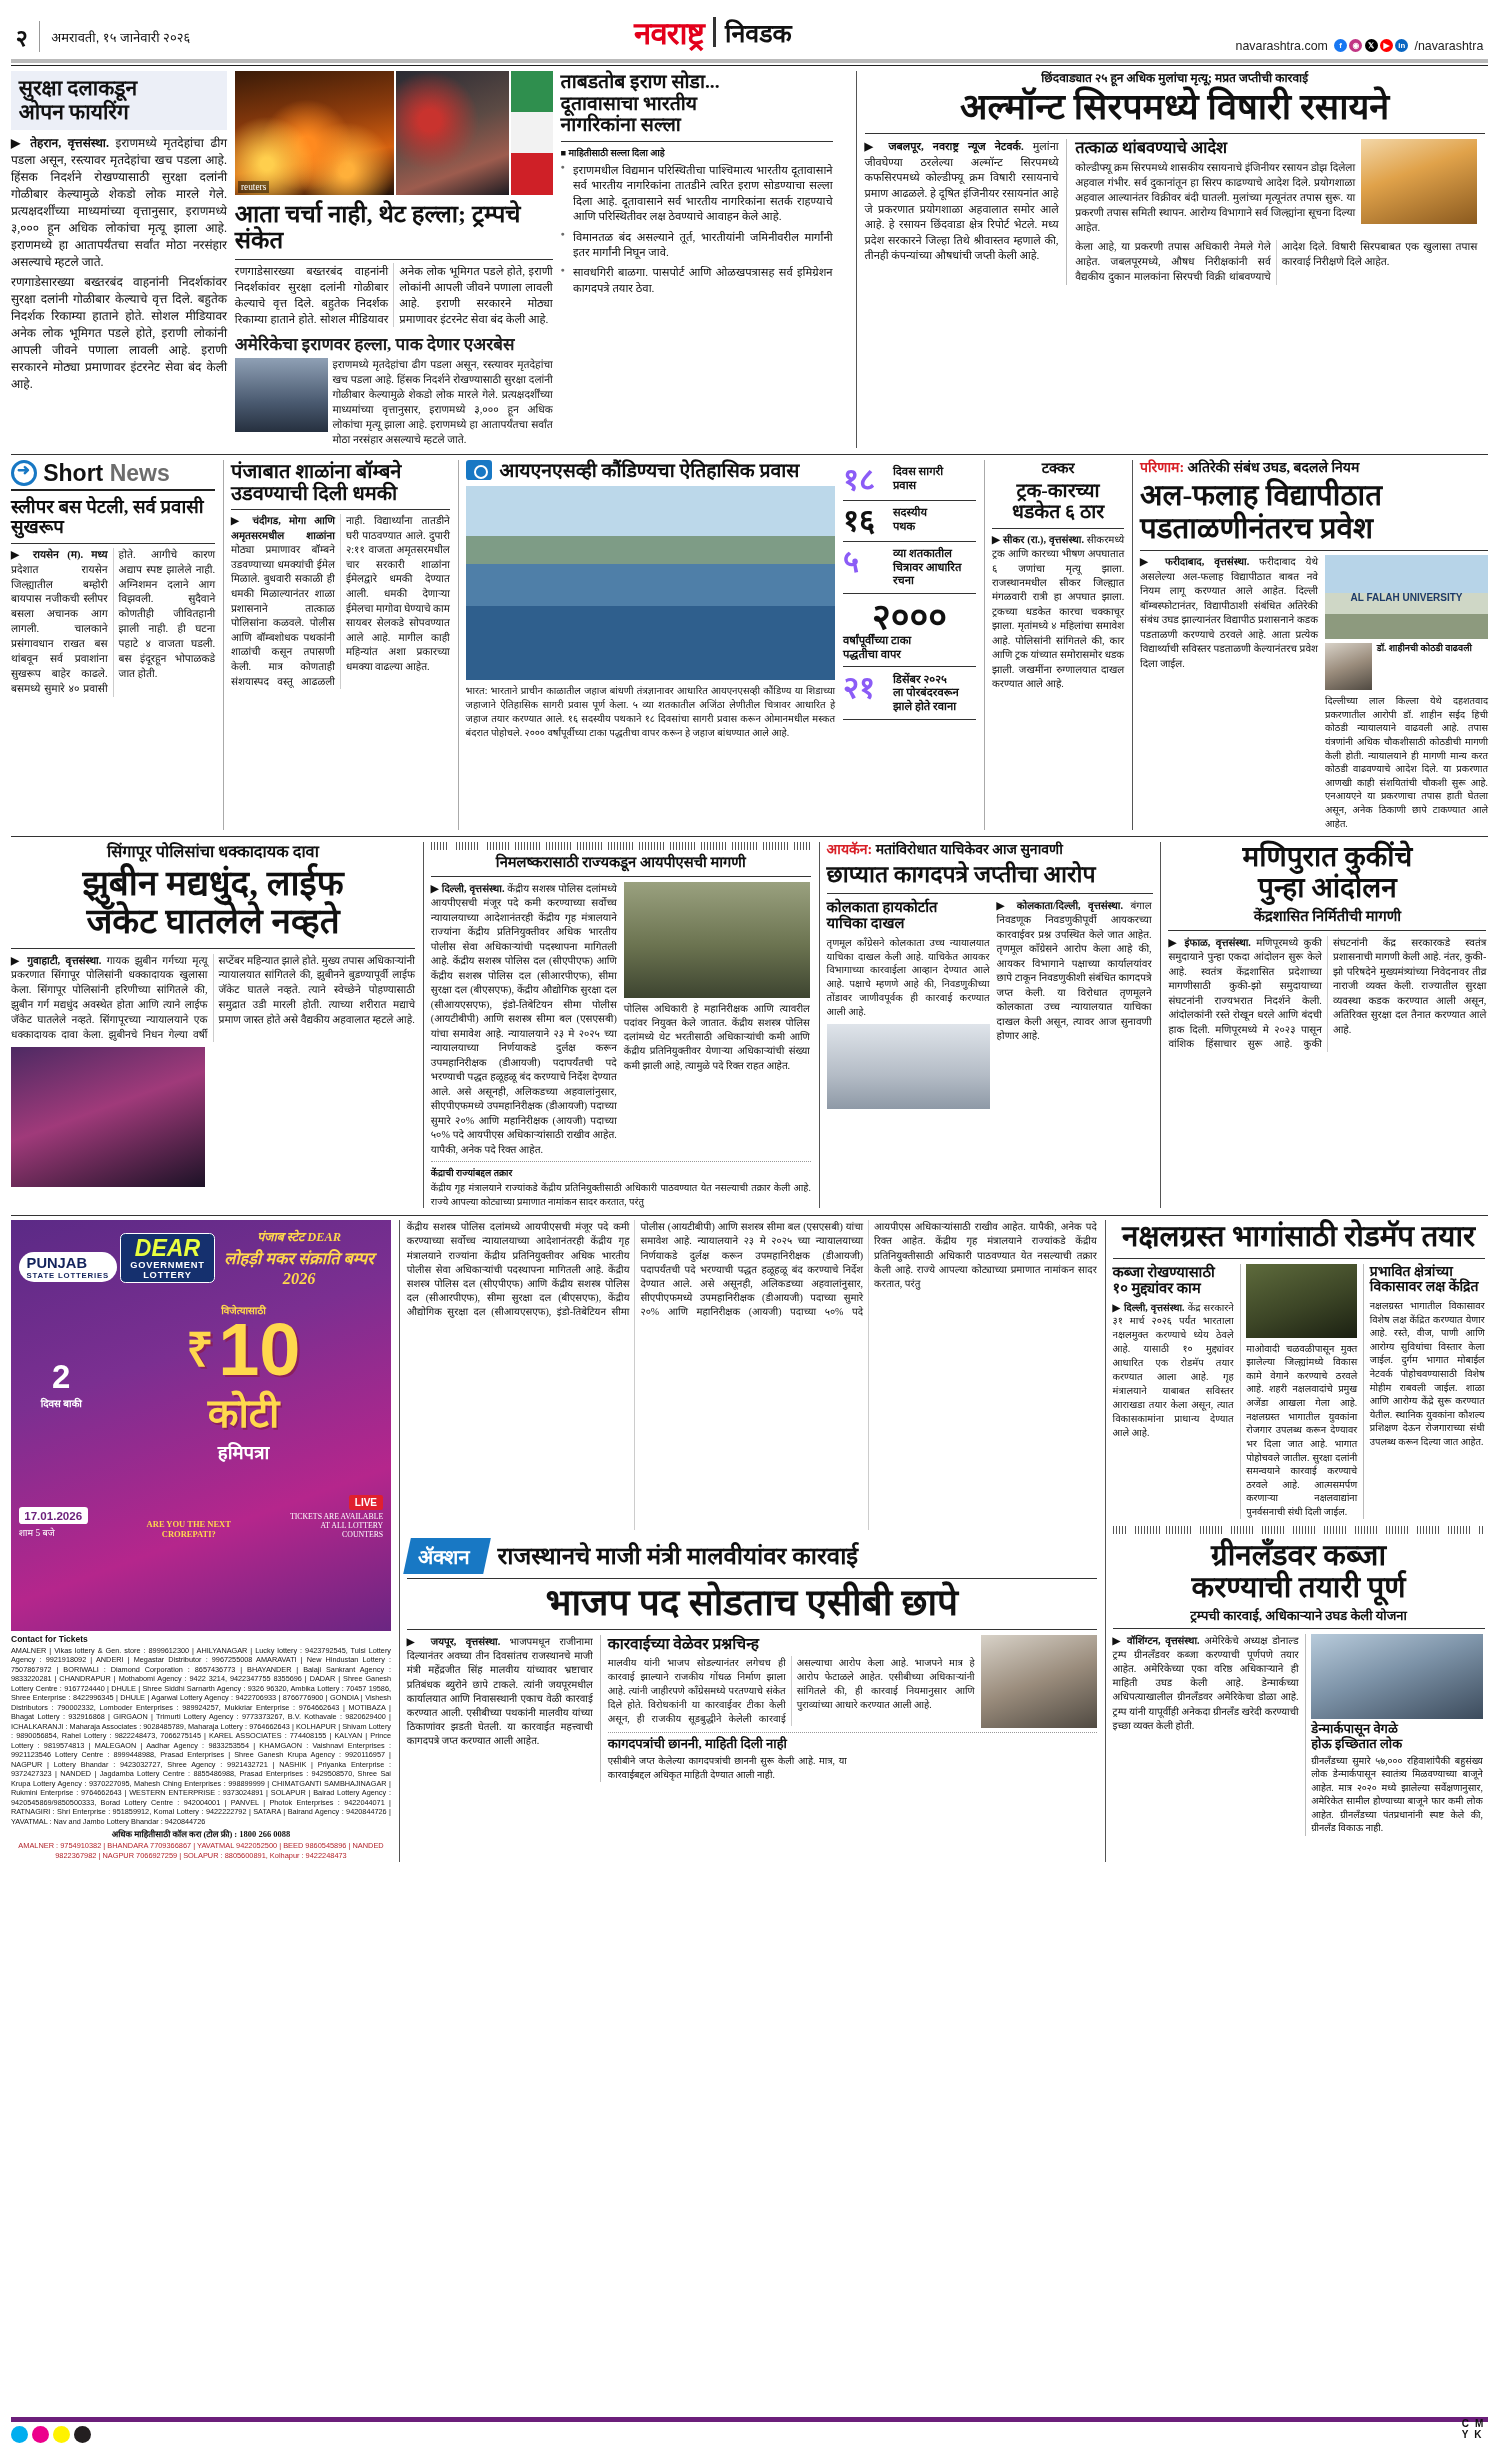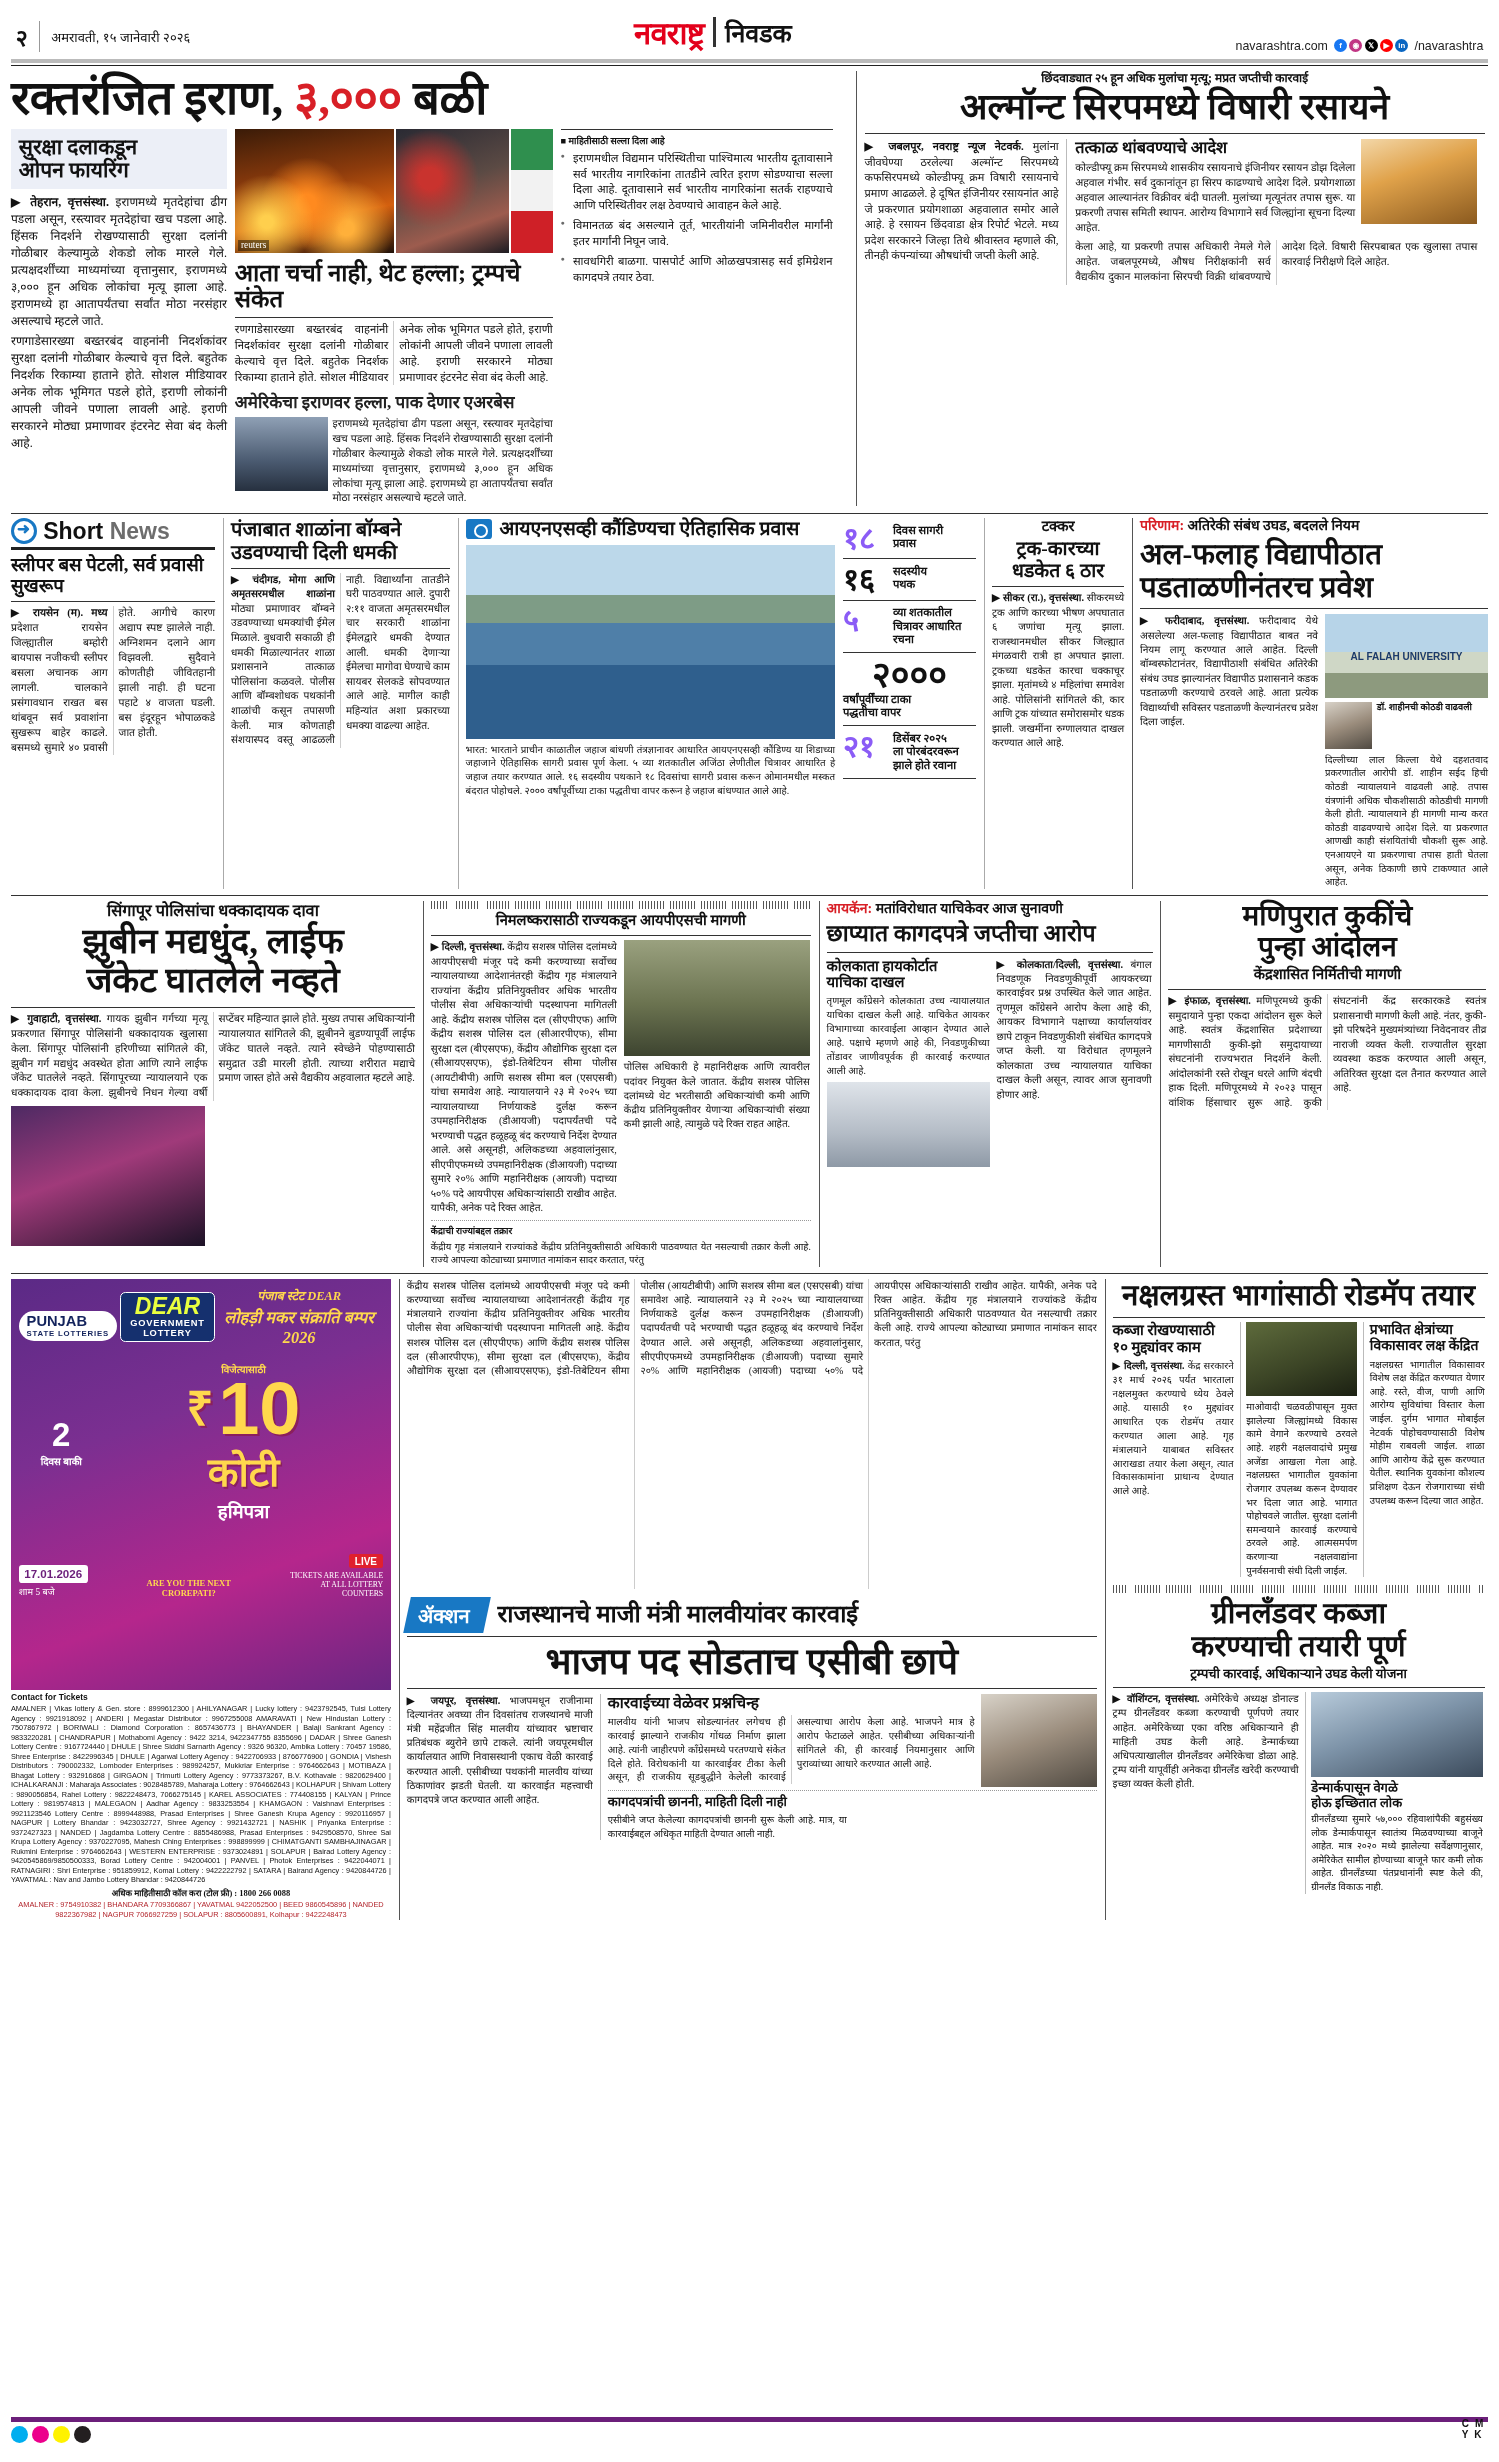--- a/index.html
+++ b/index.html
@@ -159,23 +159,20 @@
       </span>
       <span>/navarashtra</span>
     </div>
   </div>
   <div class="rulebar"></div>
   <div class="rulebar2"></div>
 
   <div style="display:flex; gap:7.8px;">
 
     <div style="width:837px;">
-      <h1 class="hl-xl" style="margin:3.1px 0 6.2px 0;">
-        <span>रक्तरंजित इराण, </span><span style="color:#d81f26">३,०००</span><span> बळी</span>
-      </h1>
 
       <div style="display:flex; gap:7.8px;">
 
         <div style="width:216px;">
           <div class="shadebox" style="margin-bottom:4.7px;">
             <div class="hl-sm" style="white-space:pre-line;">सुरक्षा दलाकडून
 ओपन फायरिंग</div>
           </div>
           <div class="body-txt" style="margin-bottom:3.1px;">
             <span class="byline">▶ तेहरान, वृत्तसंस्था.</span>
@@ -199,20 +196,23 @@
           </div>
 
           <div class="hl-sm" style="margin:7.8px 0 4.7px 0; font-size:17px; color:#222;">अमेरिकेचा इराणवर हल्ला, पाक देणार एअरबेस</div>
           <div style="display:flex; gap:4.7px;">
             <div class="imgbox ph-navy" style="width:93px;height:74px;"></div>
             <div class="body-txt" style="font-size:10.5px; flex:1;">इराणमध्ये मृतदेहांचा ढीग पडला असून, रस्त्यावर मृतदेहांचा खच पडला आहे. हिंसक निदर्शने रोखण्यासाठी सुरक्षा दलांनी गोळीबार केल्यामुळे शेकडो लोक मारले गेले. प्रत्यक्षदर्शींच्या माध्यमांच्या वृत्तानुसार, इराणमध्ये ३,००० हून अधिक लोकांचा मृत्यू झाला आहे. इराणमध्ये हा आतापर्यंतचा सर्वांत मोठा नरसंहार असल्याचे म्हटले जाते.</div>
           </div>
         </div>
 
         <div style="width:272px;">
+          <div class="hl-sm" style="white-space:pre-line; font-size:19.4px; margin-bottom:4.7px;">ताबडतोब इराण सोडा...
+दूतावासाचा भारतीय
+नागरिकांना सल्ला</div>
           <div class="hr-thin" style="margin-bottom:3.9px"></div>
           <div class="tiny" style="font-weight:700; margin-bottom:3.9px;">■ माहितीसाठी सल्ला दिला आहे</div>
           <ul class="bullet-list">
             <li>इराणमधील विद्यमान परिस्थितीचा पाश्चिमात्य भारतीय दूतावासाने सर्व भारतीय नागरिकांना तातडीने त्वरित इराण सोडण्याचा सल्ला दिला आहे. दूतावासाने सर्व भारतीय नागरिकांना सतर्क राहण्याचे आणि परिस्थितीवर लक्ष ठेवण्याचे आवाहन केले आहे.</li>
             <li>विमानतळ बंद असल्याने तूर्त, भारतीयांनी जमिनीवरील मार्गांनी इतर मार्गांनी निघून जावे.</li>
             <li>सावधगिरी बाळगा. पासपोर्ट आणि ओळखपत्रासह सर्व इमिग्रेशन कागदपत्रे तयार ठेवा.</li>
           </ul>
         </div>
       </div>
     </div>

